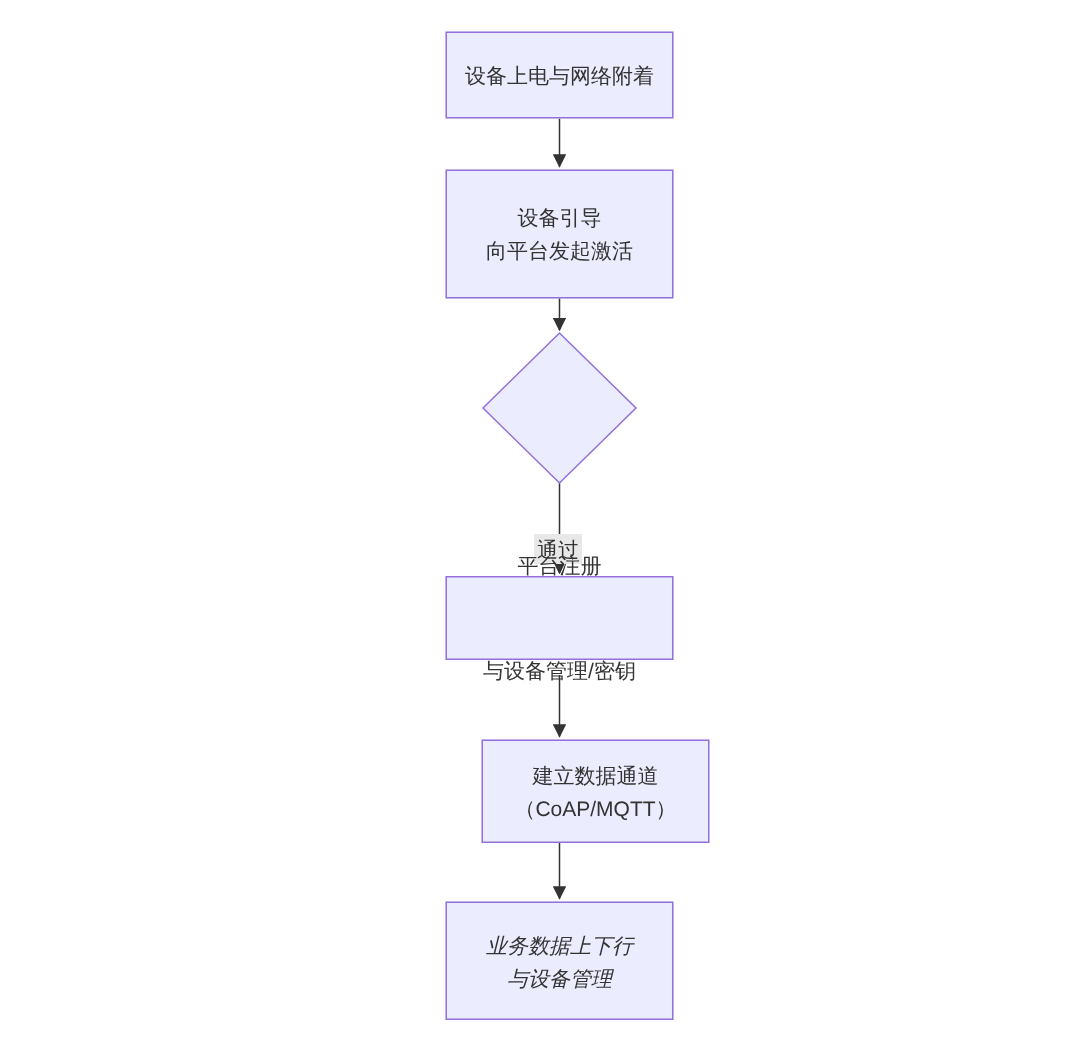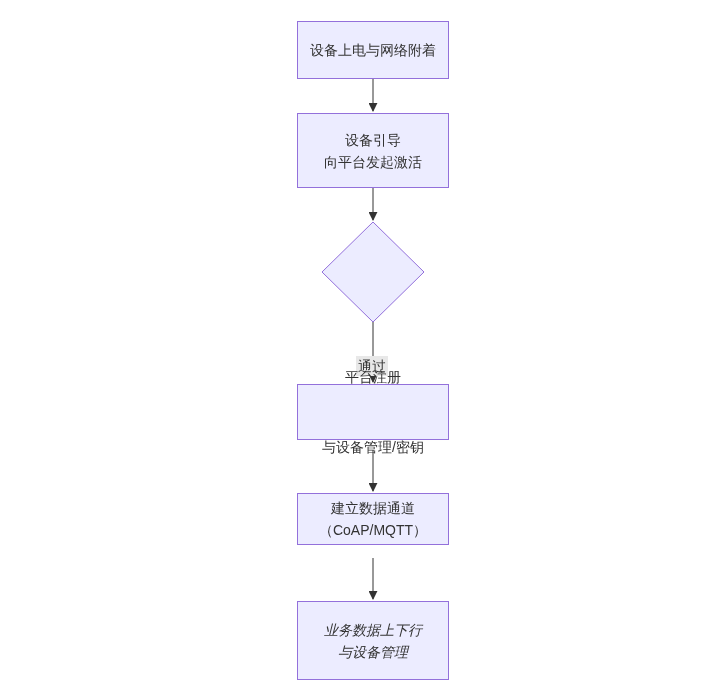--- a/index.html
+++ b/index.html
@@ -85,36 +85,36 @@
     <line x1="373" y1="450" x2="373" y2="491" style="stroke: var(--edge-color);" stroke-width="1" marker-end="url(#arrowhead)"></line>
     <line x1="373" y1="558" x2="373" y2="599" style="stroke: var(--edge-color);" stroke-width="1" marker-end="url(#arrowhead)"></line>
 
     <polygon points="373,222 424,272 373,322 322,272" style="fill: var(--node-fill); stroke: var(--node-border);" stroke-width="1"></polygon>
   </svg>
 
   <div class="node node-rect" style="top: 21px; height: 58px;">
     <span>设备上电与网络附着</span>
   </div>
 
-  <div class="node node-rect" style="top: 113px; height: 75px;">
+  <div class="node node-rect" style="top: 113px; height: 86px;">
     <span>设备引导</span>
     <span>向平台发起激活</span>
   </div>
 
 
   <div class="edge-label">
     <span>通过</span>
   </div>
 
   <div class="node node-rect" style="top: 384px; height: 56px; gap: 48px;">
     <span>平台注册</span>
     <span>与设备管理/密钥</span>
   </div>
 
-  <div class="node node-rect" style="top: 493px; height: 52px;">
+  <div class="node node-rect" style="top: 493px; height: 69px; margin-left: 24px;">
     <span>建立数据通道</span>
     <span>（CoAP/MQTT）</span>
   </div>
 
   <div class="node node-rect" style="top: 601px; height: 79px; font-style: italic;">
     <span>业务数据上下行</span>
     <span>与设备管理</span>
   </div>
 
 </div>

